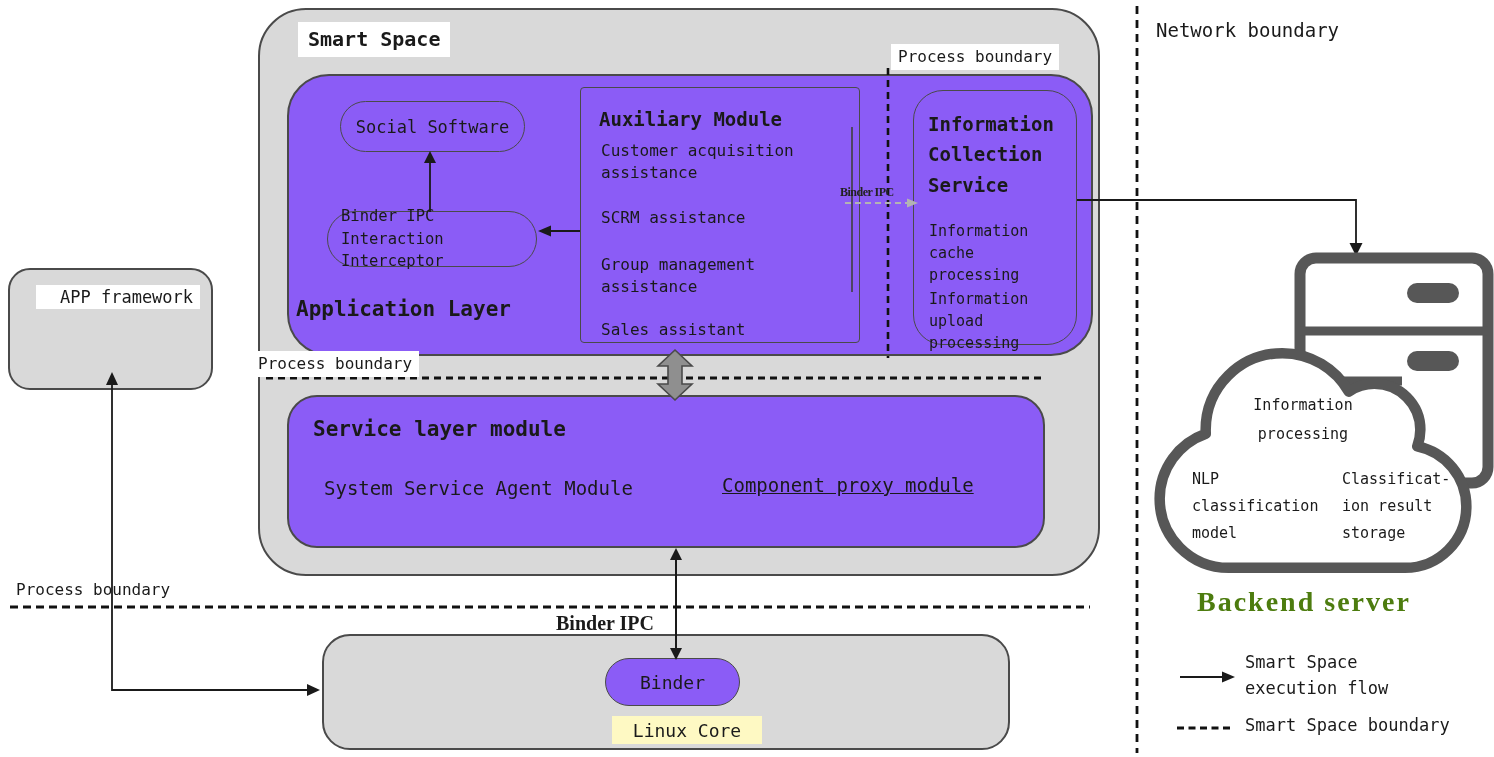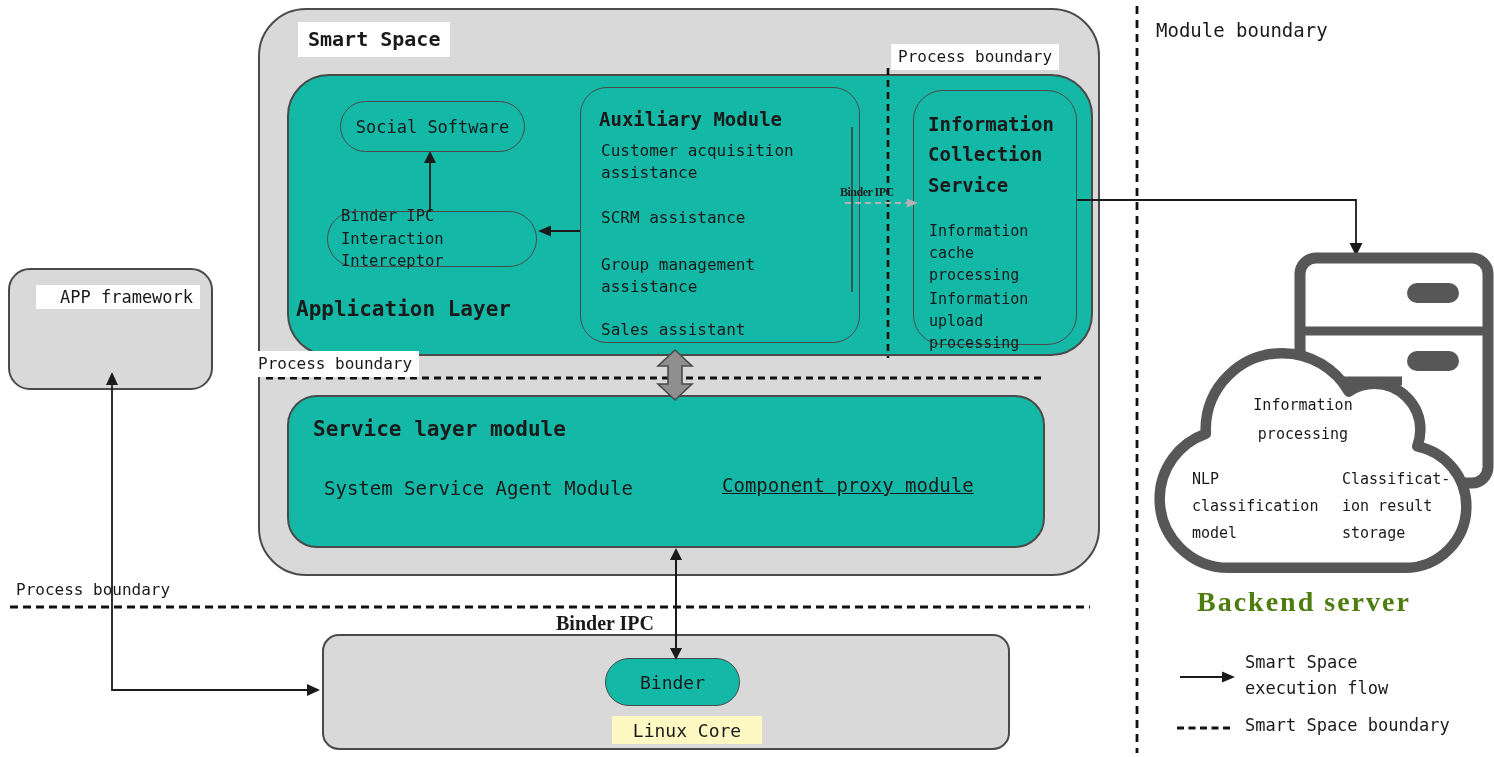--- a/index.html
+++ b/index.html
@@ -1,20 +1,20 @@
 <!DOCTYPE html>
 <html><head>
 <meta charset="utf-8">
 <style>
   html,body{margin:0;padding:0;background:#ffffff;}
   .canvas{
     position:relative;width:1494px;height:757px;background:#ffffff;overflow:hidden;
     font-family:"DejaVu Sans Mono","Liberation Mono",monospace;color:#1a1a1a;
   }
-  .box{position:absolute;box-sizing:border-box;background:#14b8a6;border:2px solid #4a4a4a;z-index:1;}
+  .box{position:absolute;box-sizing:border-box;background:#8b5cf6;border:2px solid #4a4a4a;z-index:1;}
   .gray{background:#d9d9d9;}
   .pill{display:flex;align-items:center;justify-content:center;}
   .lbl{position:absolute;white-space:pre-line;z-index:3;line-height:1.35;}
   .wbg{background:#ffffff;padding:2px 7px;}
   .bold{font-weight:bold;}
   .serif{font-family:"Liberation Serif","DejaVu Serif",serif;}
   .inner{position:absolute;white-space:pre-line;}
   svg.overlay{position:absolute;left:0;top:0;z-index:2;pointer-events:none;}
   svg.cloudsvg{position:absolute;z-index:2;pointer-events:none;}
 </style>
@@ -29,21 +29,21 @@
 
   <div class="box pill" style="left:340px;top:101px;width:185px;height:51px;border-radius:26px;border-width:1.6px;font-size:17px;">
     <span>Social Software</span>
   </div>
 
   <div class="box" style="left:327px;top:211px;width:210px;height:56px;border-radius:28px;border-width:1.6px;display:flex;align-items:center;">
     <span class="inner" style="position:static;padding-left:13px;font-size:15.5px;line-height:1.45;">Binder IPC Interaction
 Interceptor</span>
   </div>
 
-  <div class="box" style="left:580px;top:87px;width:280px;height:256px;border-radius:27px;border-width:1.8px;">
+  <div class="box" style="left:580px;top:87px;width:280px;height:256px;border-radius:4px;border-width:1.8px;">
     <span class="inner bold" style="left:18px;top:20px;font-size:19px;">Auxiliary Module</span>
     <span class="inner" style="left:20px;top:52px;font-size:16px;line-height:1.4;">Customer acquisition
 assistance</span>
     <span class="inner" style="left:20px;top:120px;font-size:16px;">SCRM assistance</span>
     <span class="inner" style="left:20px;top:166px;font-size:16px;line-height:1.4;">Group management
 assistance</span>
     <span class="inner" style="left:20px;top:232px;font-size:16px;">Sales assistant</span>
   </div>
 
   <div class="box" style="left:913px;top:90px;width:164px;height:255px;border-radius:30px;border-width:1.8px;">
@@ -55,21 +55,21 @@
     <span class="inner" style="left:15px;top:198px;font-size:15px;line-height:1.45;">Information upload
 processing</span>
   </div>
 
   <div class="box" style="left:287px;top:395px;width:758px;height:153px;border-radius:30px;">
     <span class="inner bold" style="left:24px;top:20px;font-size:21px;">Service layer module</span>
     <span class="inner" style="left:35px;top:80px;font-size:19px;">System Service Agent Module</span>
     <span class="inner" style="left:433px;top:77px;font-size:19px;text-decoration:underline;">Component proxy module</span>
   </div>
 
-  <div class="box gray" style="left:322px;top:634px;width:688px;height:116px;border-radius:17px;">
+  <div class="box gray" style="left:322px;top:634px;width:688px;height:116px;border-radius:28px;">
     <div class="box pill" style="left:281px;top:22px;width:135px;height:48px;border-radius:24px;border-width:1.8px;font-size:18px;">
       <span>Binder</span>
     </div>
     <div class="inner" style="left:288px;top:80px;width:150px;height:28px;background:#fef9c3;display:flex;align-items:center;justify-content:center;font-size:18px;">
       <span>Linux Core</span>
     </div>
   </div>
 
   <div class="box gray" style="left:8px;top:268px;width:205px;height:122px;border-radius:22px;">
     <span class="inner wbg" style="left:26px;top:15px;font-size:17px;padding-left:24px;">APP framework</span>
@@ -134,21 +134,21 @@
   <div class="lbl bold" style="left:296px;top:295px;font-size:21px;">Application Layer</div>
 
   <div class="lbl serif bold" style="left:840px;top:184px;font-size:12px;letter-spacing:-0.5px;color:#222222;">Binder IPC</div>
 
   <div class="lbl wbg" style="left:251px;top:351px;font-size:16px;">Process boundary</div>
 
   <div class="lbl" style="left:16px;top:579px;font-size:16px;">Process boundary</div>
 
   <div class="lbl serif bold" style="left:556px;top:610px;font-size:20px;">Binder IPC</div>
 
-  <div class="lbl" style="left:1156px;top:18px;font-size:19px;">Module boundary</div>
+  <div class="lbl" style="left:1156px;top:18px;font-size:19px;">Network boundary</div>
 
   <div class="lbl" style="left:1240px;top:391px;width:126px;text-align:center;font-size:15px;line-height:1.9;">Information
 processing</div>
   <div class="lbl" style="left:1192px;top:466px;font-size:15px;line-height:1.8;">NLP
 classification
 model</div>
   <div class="lbl" style="left:1342px;top:466px;font-size:15px;line-height:1.8;">Classificat-
 ion result
 storage</div>
 

